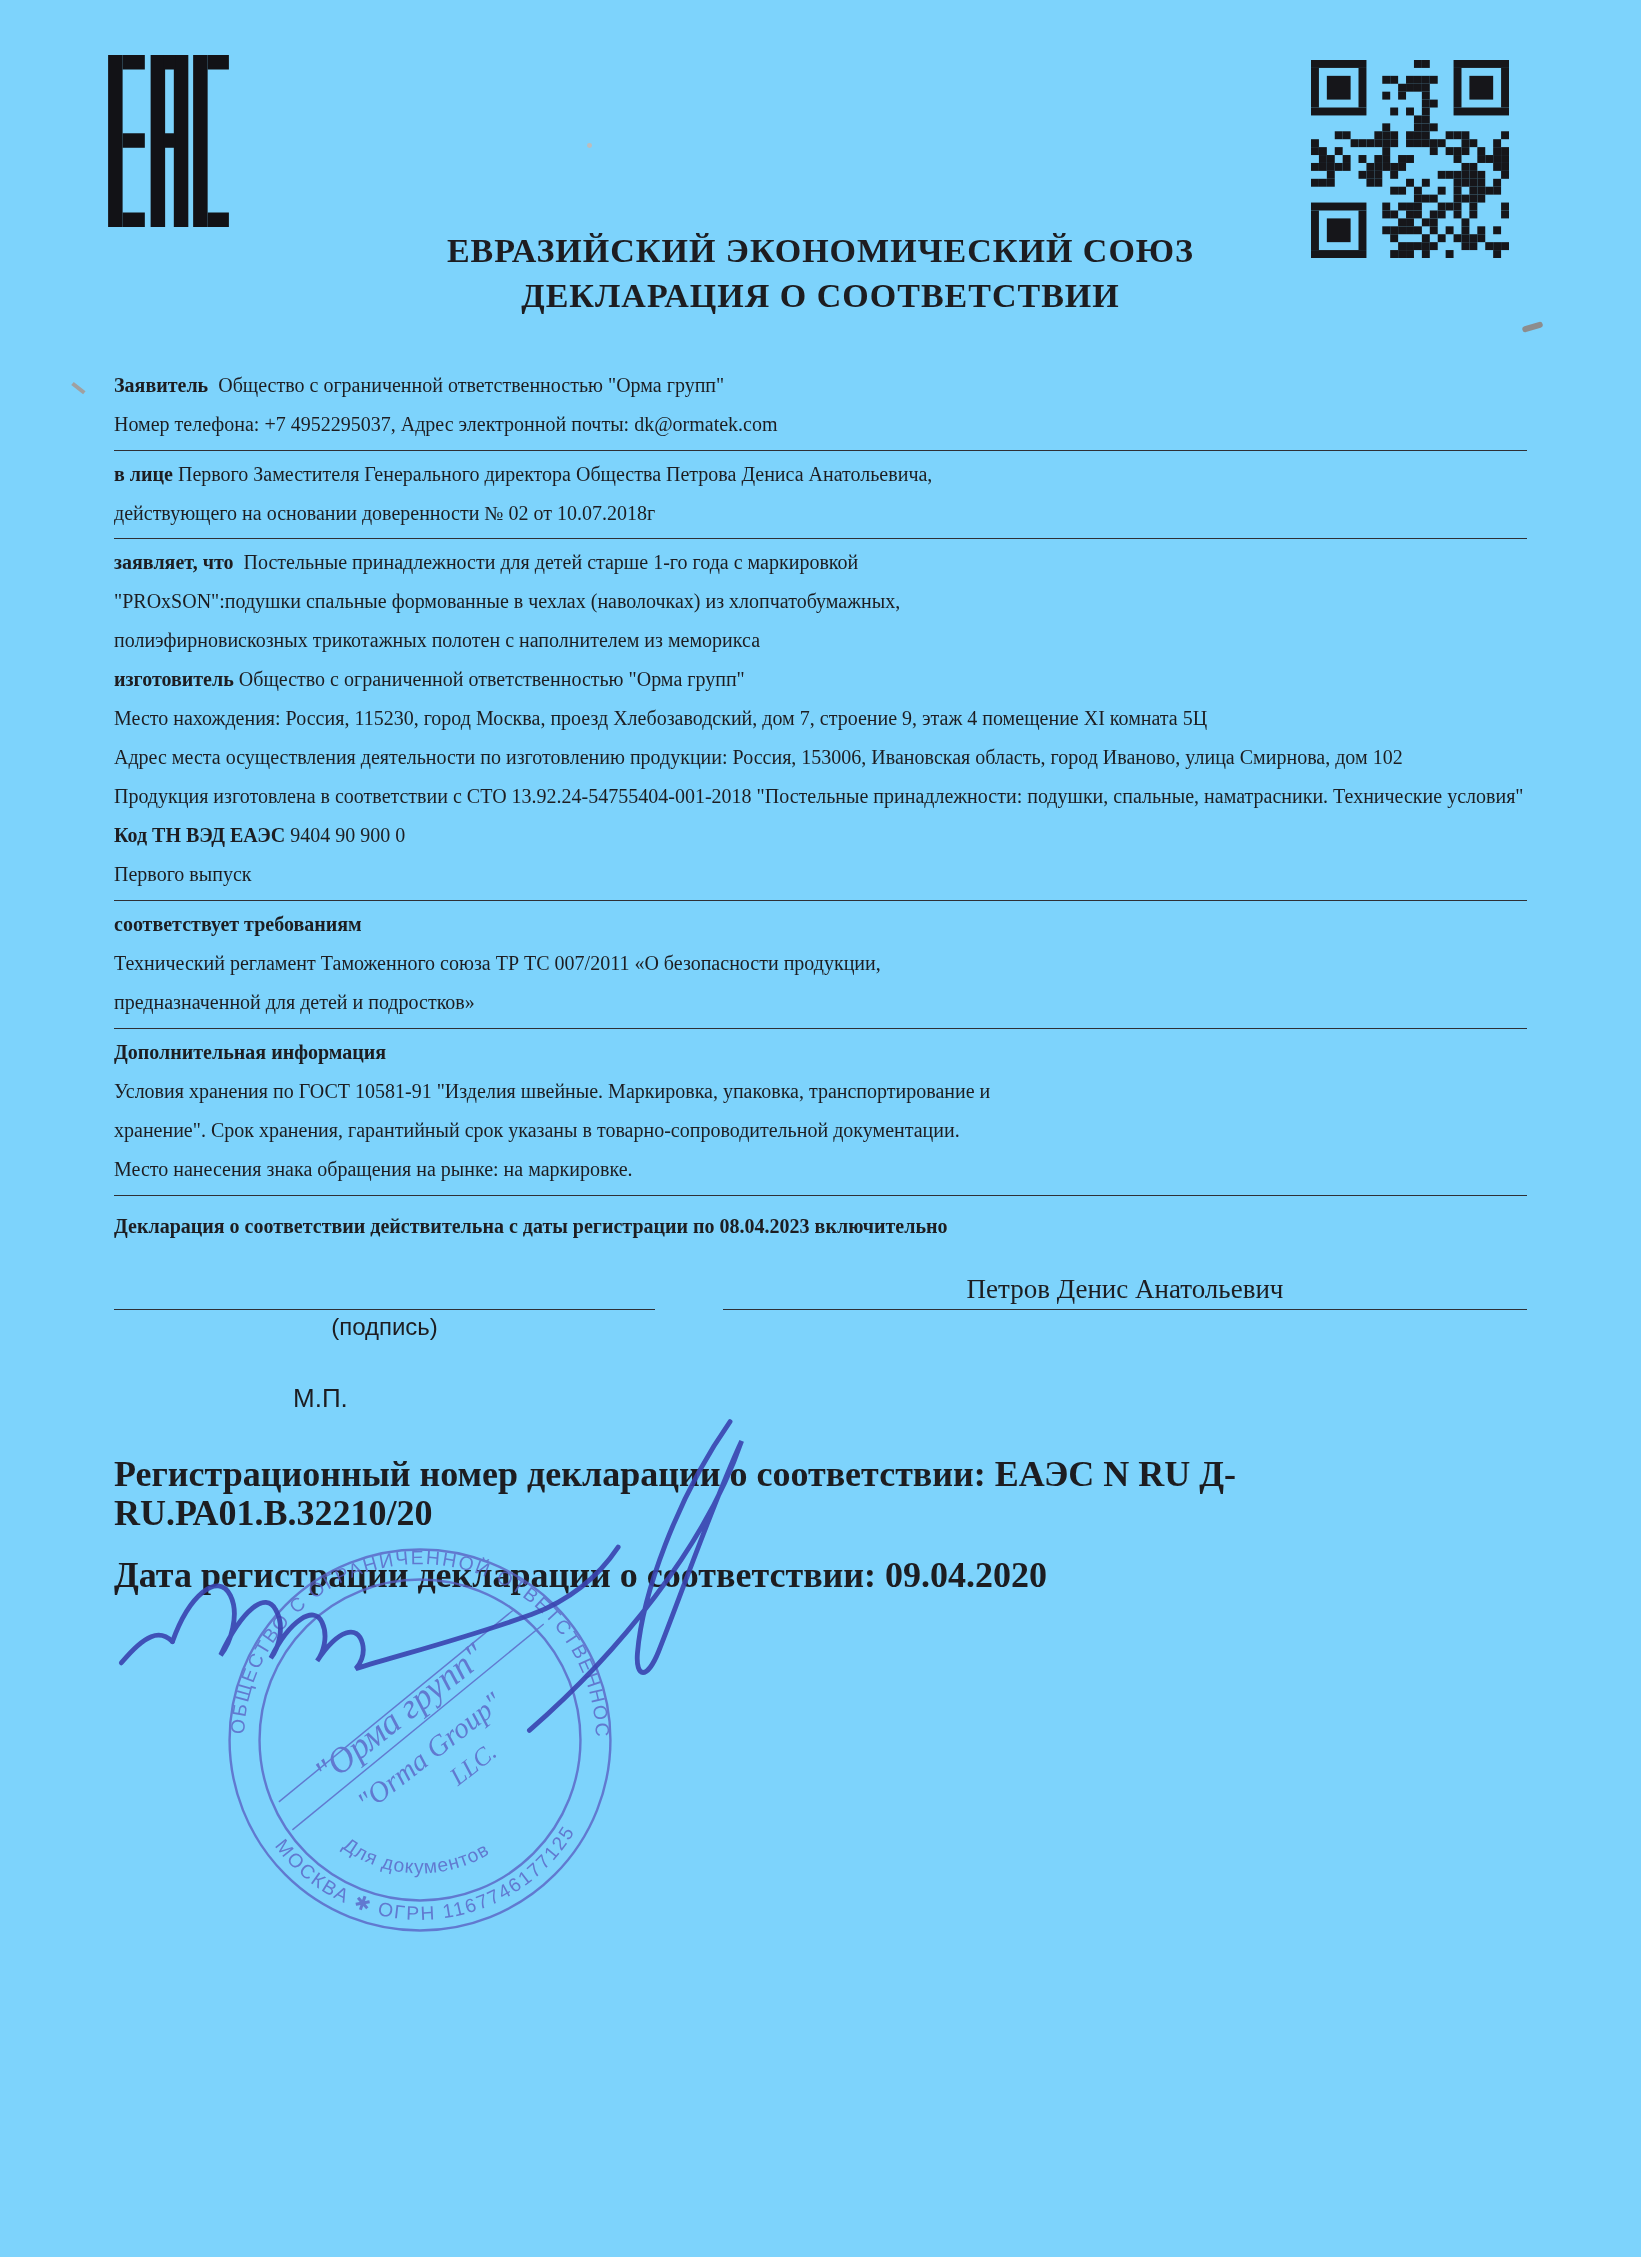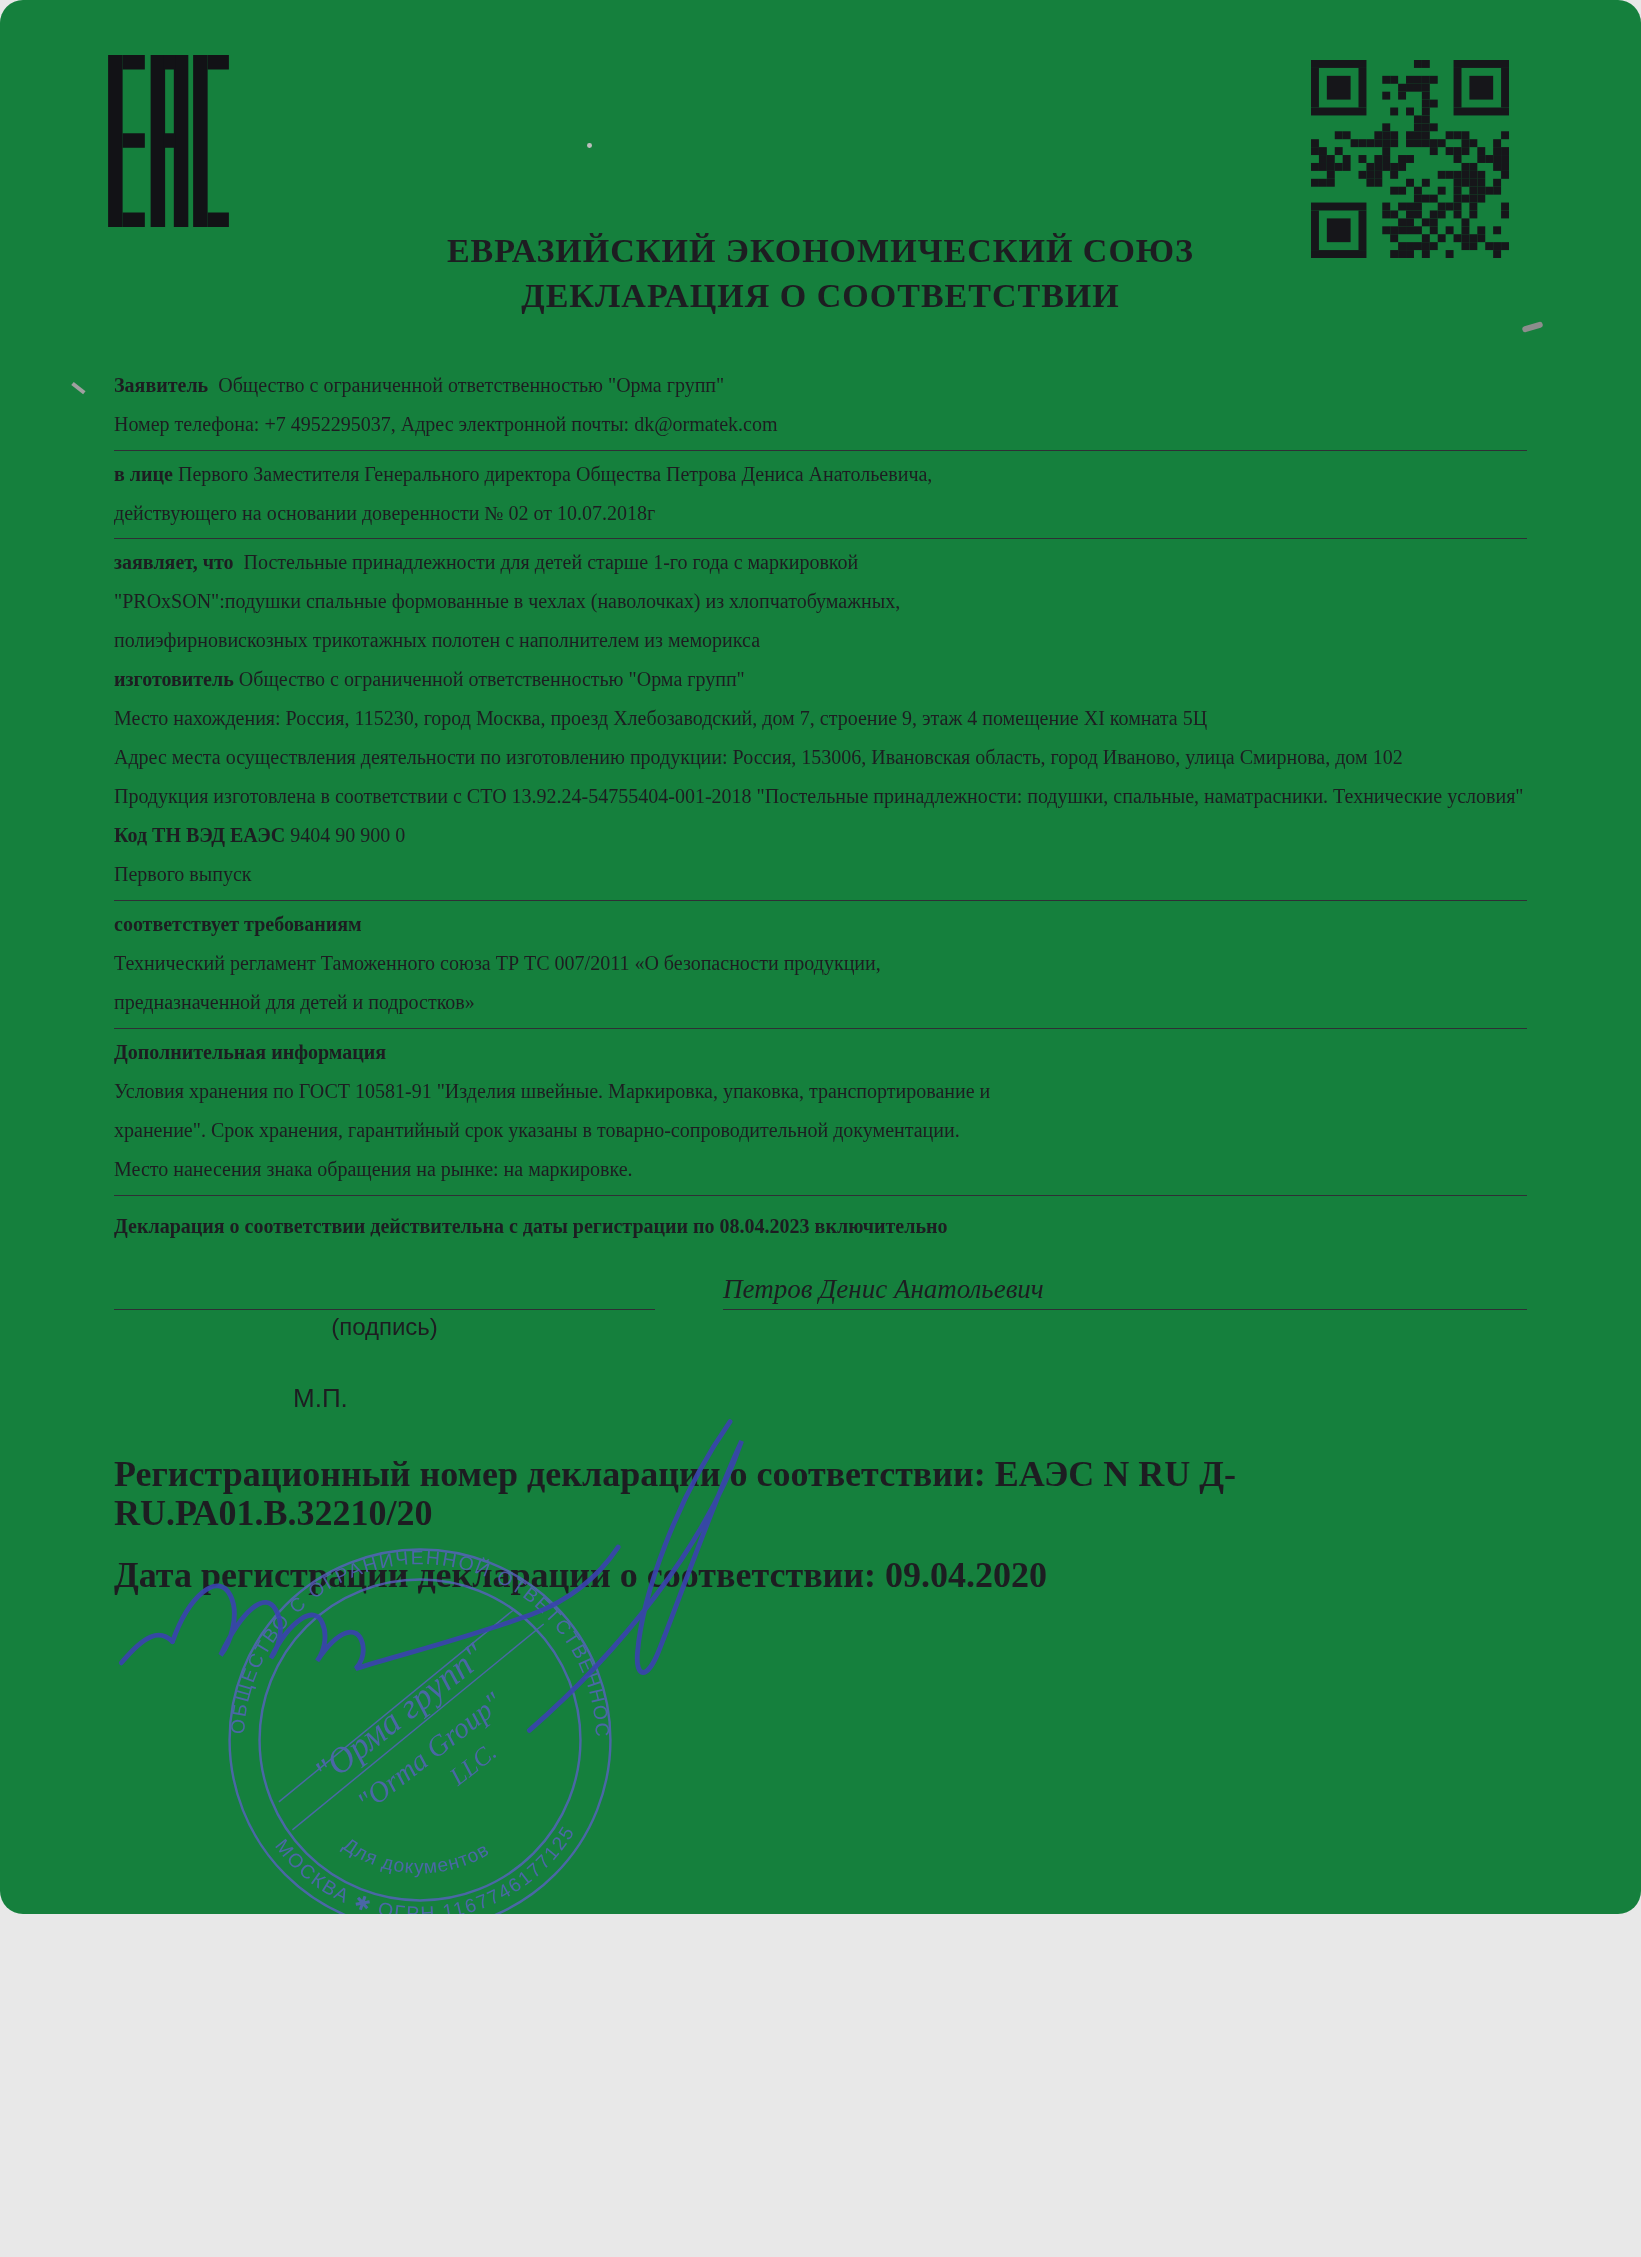--- a/index.html
+++ b/index.html
@@ -1,38 +1,38 @@
 <!DOCTYPE html>
 <html><head>
 <meta charset="utf-8">
 <style>
   html,body{margin:0;padding:0;background:#e8e8e8;}
   .page{
-    position:relative;width:1641px;height:1914px;margin:0 auto;
-    background:#15803d;overflow:hidden;
-    font-family:"Liberation Serif","DejaVu Serif",serif;color:#1d1d21;border-radius:23px;
+    position:relative;width:1641px;height:2257px;margin:0 auto;
+    background:#7dd3fc;overflow:hidden;
+    font-family:"Liberation Serif","DejaVu Serif",serif;color:#1d1d21;
   }
   .content{position:absolute;left:114px;right:114px;top:0;}
   .title-block{padding-top:228px;text-align:center;font-weight:bold;font-size:34px;line-height:45px;letter-spacing:1px;}
   .sec{border-bottom:1.9px solid #2e2f35;padding-bottom:5.8px;margin-bottom:3.9px;}
   .sec-first{margin-top:48px;}
   .ln{margin:0;font-size:20px;line-height:39px;}
   .pre{white-space:pre-line;}
   .just{text-align:justify;}
   .b{font-weight:bold;}
   .validity{margin-top:11.6px;}
   .sign-row{display:flex;margin-top:23px;}
   .sign-left{width:541px;}
   .left-spacer{height:40px;}
   .rule{border-top:1.9px solid #2e2f35;height:0;}
   .caption{text-align:center;font-size:24px;margin-top:2.9px;}
   .sans{font-family:"Liberation Sans","DejaVu Sans",sans-serif;}
   .mp{margin:42px 0 0 179px;font-size:26px;}
   .sign-right{flex:1;margin-left:68px;}
-  .signer-name{text-align:left;font-size:27px;line-height:40px;font-style:italic;}
+  .signer-name{text-align:center;font-size:27px;line-height:40px;}
   .reg-block{margin-top:41px;}
   .reg-line{font-size:36px;line-height:39px;margin:0 0 23px 0;font-weight:bold;}
   .eac-logo{position:absolute;left:108px;top:55px;width:121px;height:172px;z-index:2;}
   .qr{position:absolute;left:1311px;top:60px;width:198px;height:198px;z-index:2;}
   .stamp{position:absolute;left:217px;top:1537px;width:406px;height:406px;z-index:5;opacity:.78;}
   .signature{position:absolute;left:116px;top:1412px;width:657px;height:328px;z-index:6;opacity:.9;}
   .artifact{position:absolute;z-index:1;}
 </style>
 </head>
 <body>

